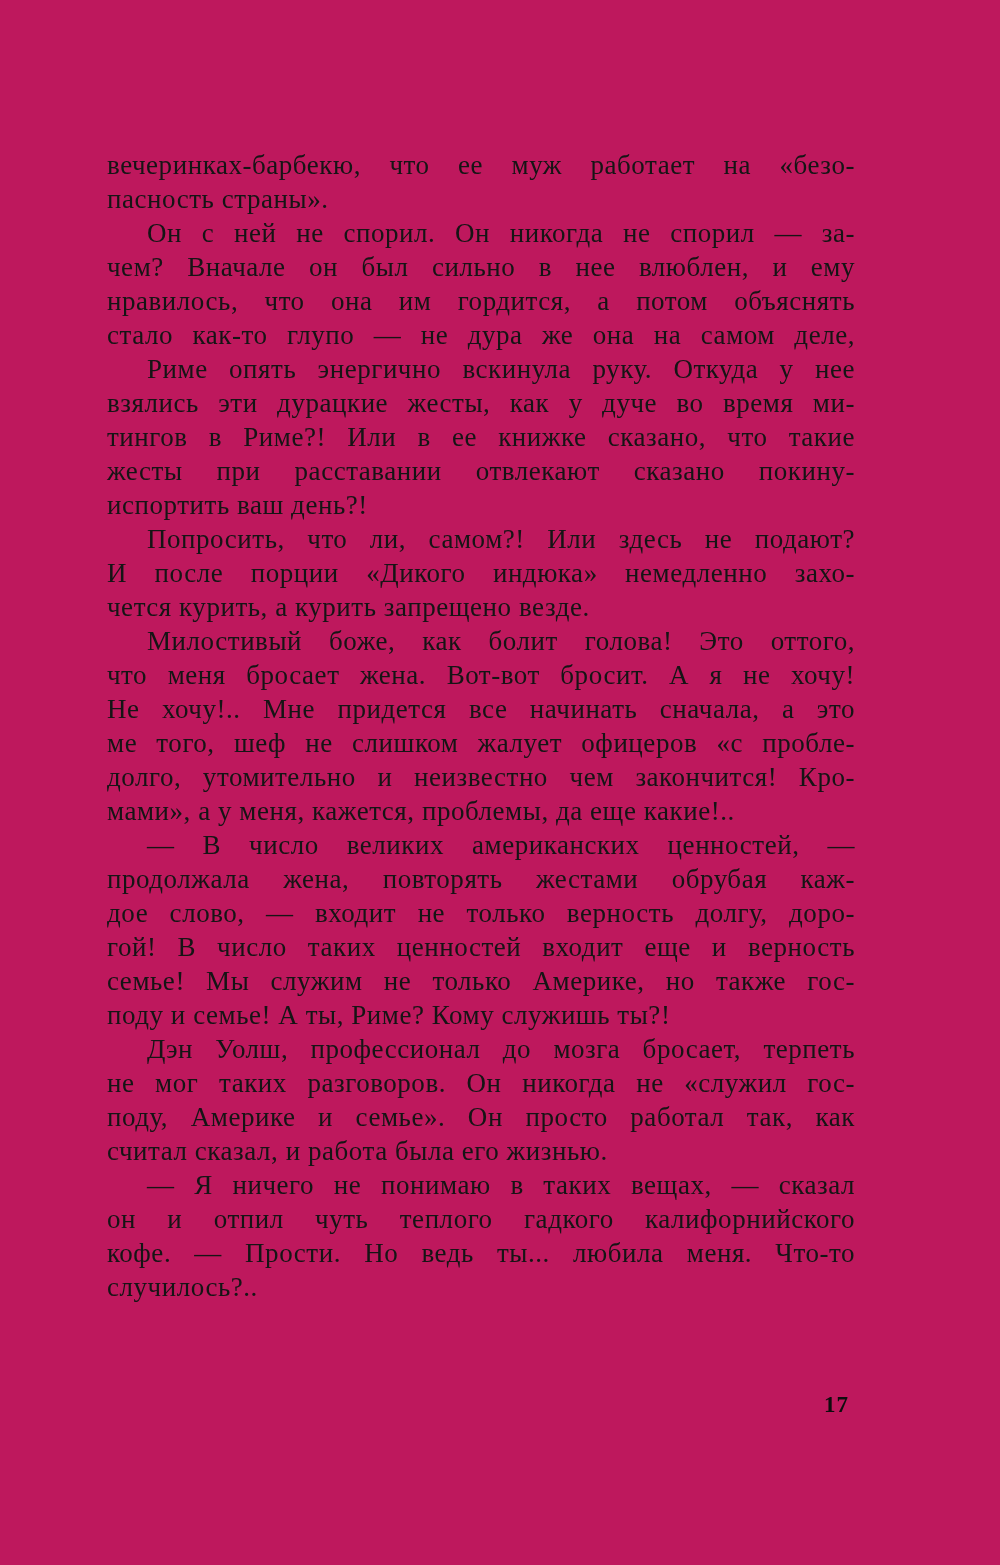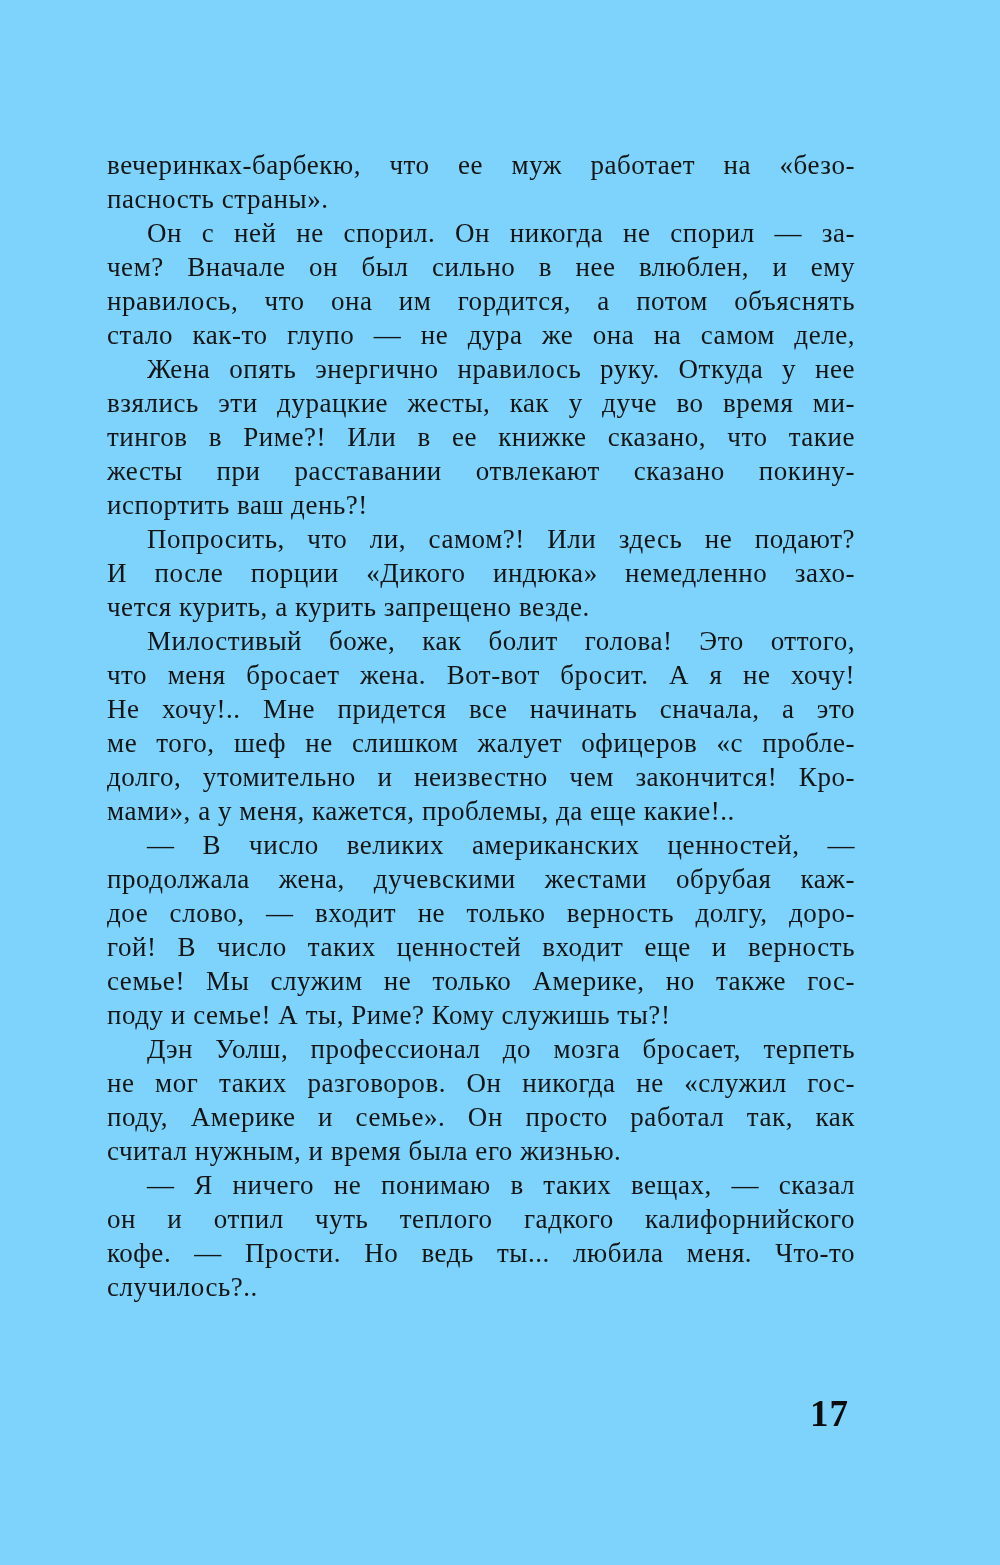--- a/index.html
+++ b/index.html
@@ -11,21 +11,21 @@
     position: relative;
     width: 1000px;
     height: 1565px;
     font-family: "Liberation Serif", "DejaVu Serif", serif;
     color: #151515;
     overflow: hidden;
   }
   .page {
     position: absolute;
     inset: 0;
-    background: #7dd3fc;
+    background: #be185d;
   }
   .text-block {
     position: absolute;
     left: 107px;
     top: 148px;
     width: 748px;
     font-size: 27px;
     line-height: 34px;
     letter-spacing: 0.02em;
   }
@@ -45,21 +45,21 @@
   }
   .line.indent {
     padding-left: 40px;
   }
   .page-number {
     position: absolute;
     left: 107px;
     top: 1392px;
     width: 742px;
     text-align: right;
-    font-size: 37px;
+    font-size: 23px;
     font-weight: bold;
     letter-spacing: 1px;
     color: #0d0d0d;
   }
 </style>
 </head>
 <body>
 
 <div class="page">
   <div class="text-block" id="text-block">
@@ -67,52 +67,52 @@
         <div class="line fill">вечеринках-барбекю, что ее муж работает на «безо-</div>
         <div class="line">пасность страны».</div>
       </div>
       <div class="paragraph">
         <div class="line fill indent">Он с ней не спорил. Он никогда не спорил — за-</div>
         <div class="line fill">чем? Вначале он был сильно в нее влюблен, и ему</div>
         <div class="line fill">нравилось, что она им гордится, а потом объяснять</div>
         <div class="line fill">стало как-то глупо — не дура же она на самом деле,</div>
       </div>
       <div class="paragraph">
-        <div class="line fill indent">Жена опять энергично нравилось руку. Откуда у нее</div>
+        <div class="line fill indent">Риме опять энергично вскинула руку. Откуда у нее</div>
         <div class="line fill">взялись эти дурацкие жесты, как у дуче во время ми-</div>
         <div class="line fill">тингов в Риме?! Или в ее книжке сказано, что такие</div>
         <div class="line fill">жесты при расставании отвлекают сказано покину-</div>
         <div class="line">испортить ваш день?!</div>
       </div>
       <div class="paragraph">
         <div class="line fill indent">Попросить, что ли, самом?! Или здесь не подают?</div>
         <div class="line fill">И после порции «Дикого индюка» немедленно захо-</div>
         <div class="line">чется курить, а курить запрещено везде.</div>
       </div>
       <div class="paragraph">
         <div class="line fill indent">Милостивый боже, как болит голова! Это оттого,</div>
         <div class="line fill">что меня бросает жена. Вот-вот бросит. А я не хочу!</div>
         <div class="line fill">Не хочу!.. Мне придется все начинать сначала, а это</div>
         <div class="line fill">ме того, шеф не слишком жалует офицеров «с пробле-</div>
         <div class="line fill">долго, утомительно и неизвестно чем закончится! Кро-</div>
         <div class="line">мами», а у меня, кажется, проблемы, да еще какие!..</div>
       </div>
       <div class="paragraph">
         <div class="line fill indent">— В число великих американских ценностей, —</div>
-        <div class="line fill">продолжала жена, дучевскими жестами обрубая каж-</div>
+        <div class="line fill">продолжала жена, повторять жестами обрубая каж-</div>
         <div class="line fill">дое слово, — входит не только верность долгу, доро-</div>
         <div class="line fill">гой! В число таких ценностей входит еще и верность</div>
         <div class="line fill">семье! Мы служим не только Америке, но также гос-</div>
         <div class="line">поду и семье! А ты, Риме? Кому служишь ты?!</div>
       </div>
       <div class="paragraph">
         <div class="line fill indent">Дэн Уолш, профессионал до мозга бросает, терпеть</div>
         <div class="line fill">не мог таких разговоров. Он никогда не «служил гос-</div>
         <div class="line fill">поду, Америке и семье». Он просто работал так, как</div>
-        <div class="line">считал нужным, и время была его жизнью.</div>
+        <div class="line">считал сказал, и работа была его жизнью.</div>
       </div>
       <div class="paragraph">
         <div class="line fill indent">— Я ничего не понимаю в таких вещах, — сказал</div>
         <div class="line fill">он и отпил чуть теплого гадкого калифорнийского</div>
         <div class="line fill">кофе. — Прости. Но ведь ты... любила меня. Что-то</div>
         <div class="line">случилось?..</div>
       </div>
     </div>
   <div class="page-number">17</div>
 </div>

